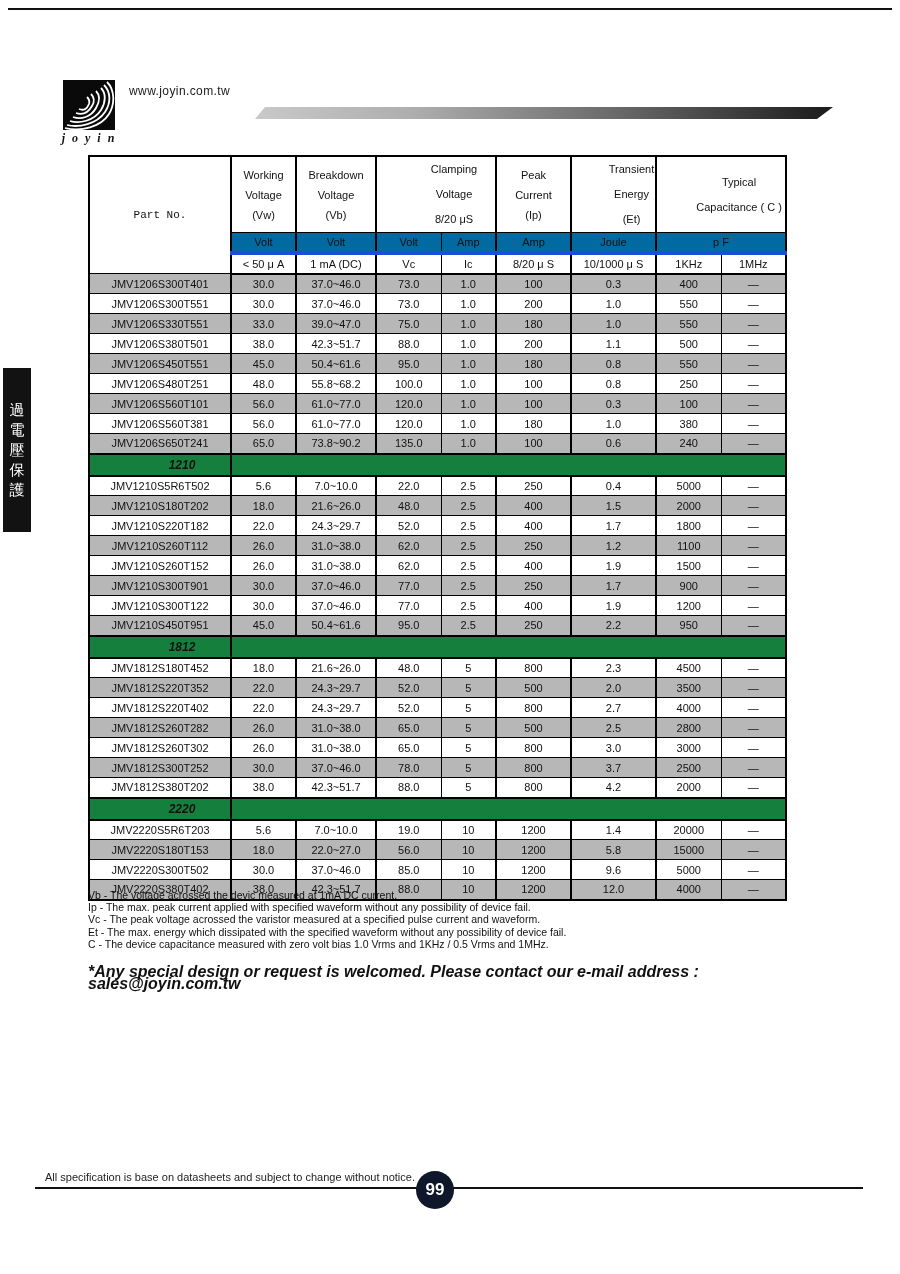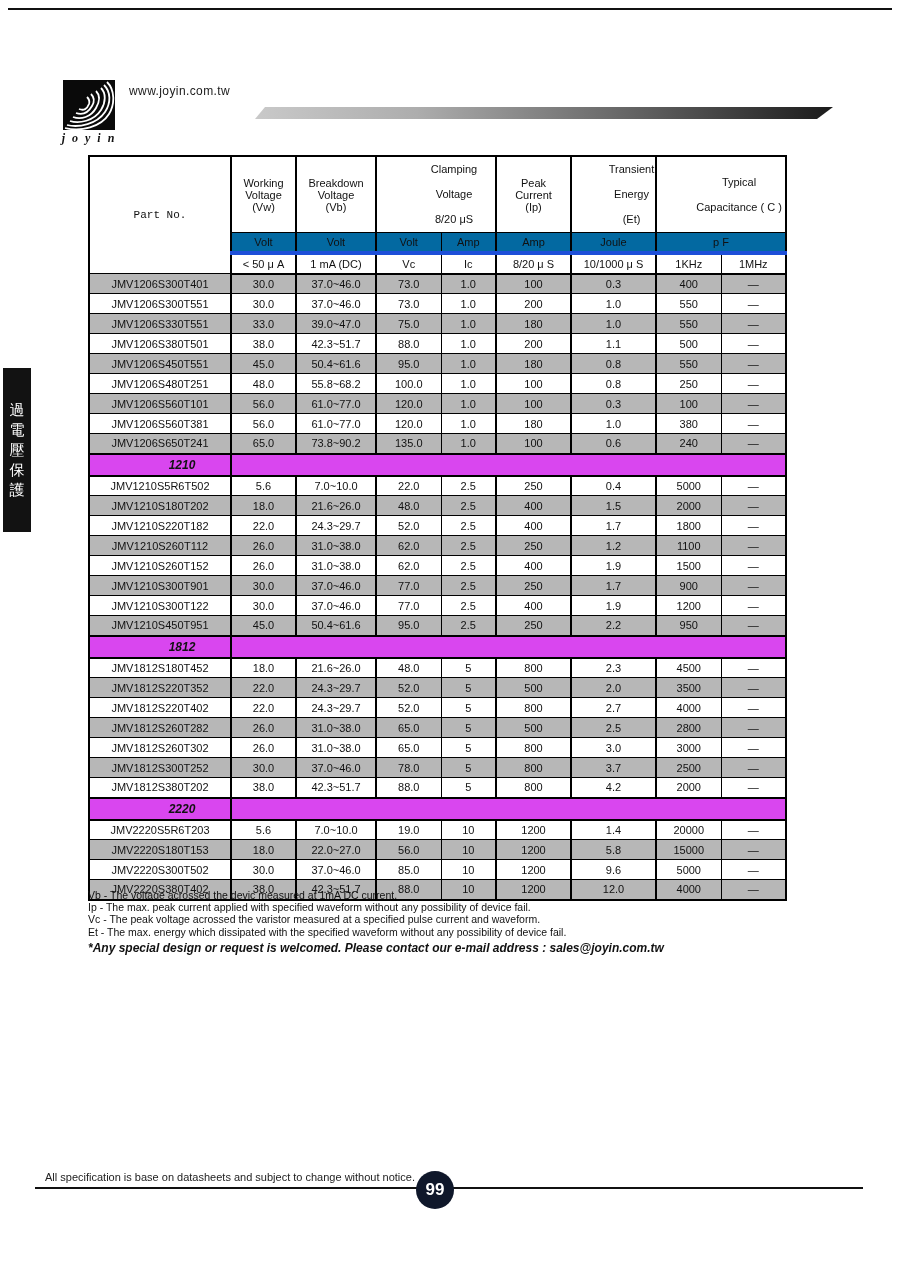--- a/index.html
+++ b/index.html
@@ -25,34 +25,34 @@
 
   
   table.spec { position:absolute; left:88px; top:155px; width:697px; border-collapse:collapse;
                table-layout:fixed; font-size:11px; color:#111; }
   table.spec th, table.spec td { text-align:center; vertical-align:middle; overflow:hidden; white-space:nowrap; }
   table.spec { border:2px solid #000; }
   th,td { border-left:1px solid #000; }
   .c0 { border-left:none; }
   .c1,.c2,.c3,.c5,.c6,.c7 { border-left:2px solid #000; }
   .c4,.c8 { border-left:1px solid #000; }
-  tr.h-main th { height:65px; font-weight:normal; white-space:pre-line; line-height:12px; }
+  tr.h-main th { height:65px; font-weight:normal; white-space:pre-line; line-height:20px; }
   tr.h-main th.two { line-height:25px;padding-left:36px; }
   th.part-th { font-weight:normal;font-family:Liberation Mono, monospace; }
   tr.h-units th { height:20px; background:#0369a1; font-weight:normal; border-top:1px solid #000; }
   tr.h-sub th { height:21px; font-weight:normal; border-top:4px solid #1d4ed8; border-bottom:2px solid #000; }
   tr.data-row td { height:20px; border-top:1px solid #000; }
   tr.data-row.shaded td { background:#b7b7b7; }
-  tr.section-row td { height:22px; border-top:2px solid #000; border-bottom:2px solid #000; background:#d946ef;padding-left:44px; }
+  tr.section-row td { height:22px; border-top:2px solid #000; border-bottom:2px solid #000; background:#15803d;padding-left:44px; }
   td.sec-name { font-weight:bold; font-style:italic; font-size:12px; border-left:none; }
   tr.section-row td.c1 { border-left:2px solid #000; }
 
   
   .notes { position:absolute; left:88px; top:889px; width:704px; font-size:10.5px; line-height:12.2px; color:#111; }
-  .notes .contact { font-weight:bold; font-style:italic; font-size:12px; margin-top:4px; }
+  .notes .contact { font-weight:bold; font-style:italic; font-size:16px; margin-top:16px; }
 
   
   .footer-text { position:absolute; left:45px; top:1171px; font-size:11px; color:#222;text-align:right; }
   .footer-line { position:absolute; left:35px; top:1187px; width:828px; height:2px; background:#111; }
   .page-circle { position:absolute; left:416px; top:1171px; width:38px; height:38px; border-radius:50%;
                  background:#0f172a; color:#fff; display:flex; align-items:center; justify-content:center;
                  font-size:17px; font-weight:bold; z-index:2; }
 </style>
 </head>
 <body>
@@ -459,20 +459,21 @@
         </tr>
       </tbody>
   </table>
 
   <div class="notes">
     <div id="notes-list">
         <div>Vb - The voltage acrossed the devic measured at 1mA DC current.</div>
         <div>Ip - The max. peak current applied with specified waveform without any possibility of device fail.</div>
         <div>Vc - The peak voltage acrossed the varistor measured at a specified pulse current and waveform.</div>
         <div>Et - The max. energy which dissipated with the specified waveform without any possibility of device fail.</div>
+        <div>C - The device capacitance measured with zero volt bias  1.0 Vrms and 1KHz / 0.5 Vrms and 1MHz.</div>
       </div>
     <div class="contact">*Any special design or request is welcomed.  Please contact our e-mail address : sales@joyin.com.tw</div>
   </div>
 
   <div class="footer-text">All specification is base on datasheets and subject to change without notice.</div>
   <div class="footer-line"></div>
   <div class="page-circle">99</div>
 
 </div>
 

